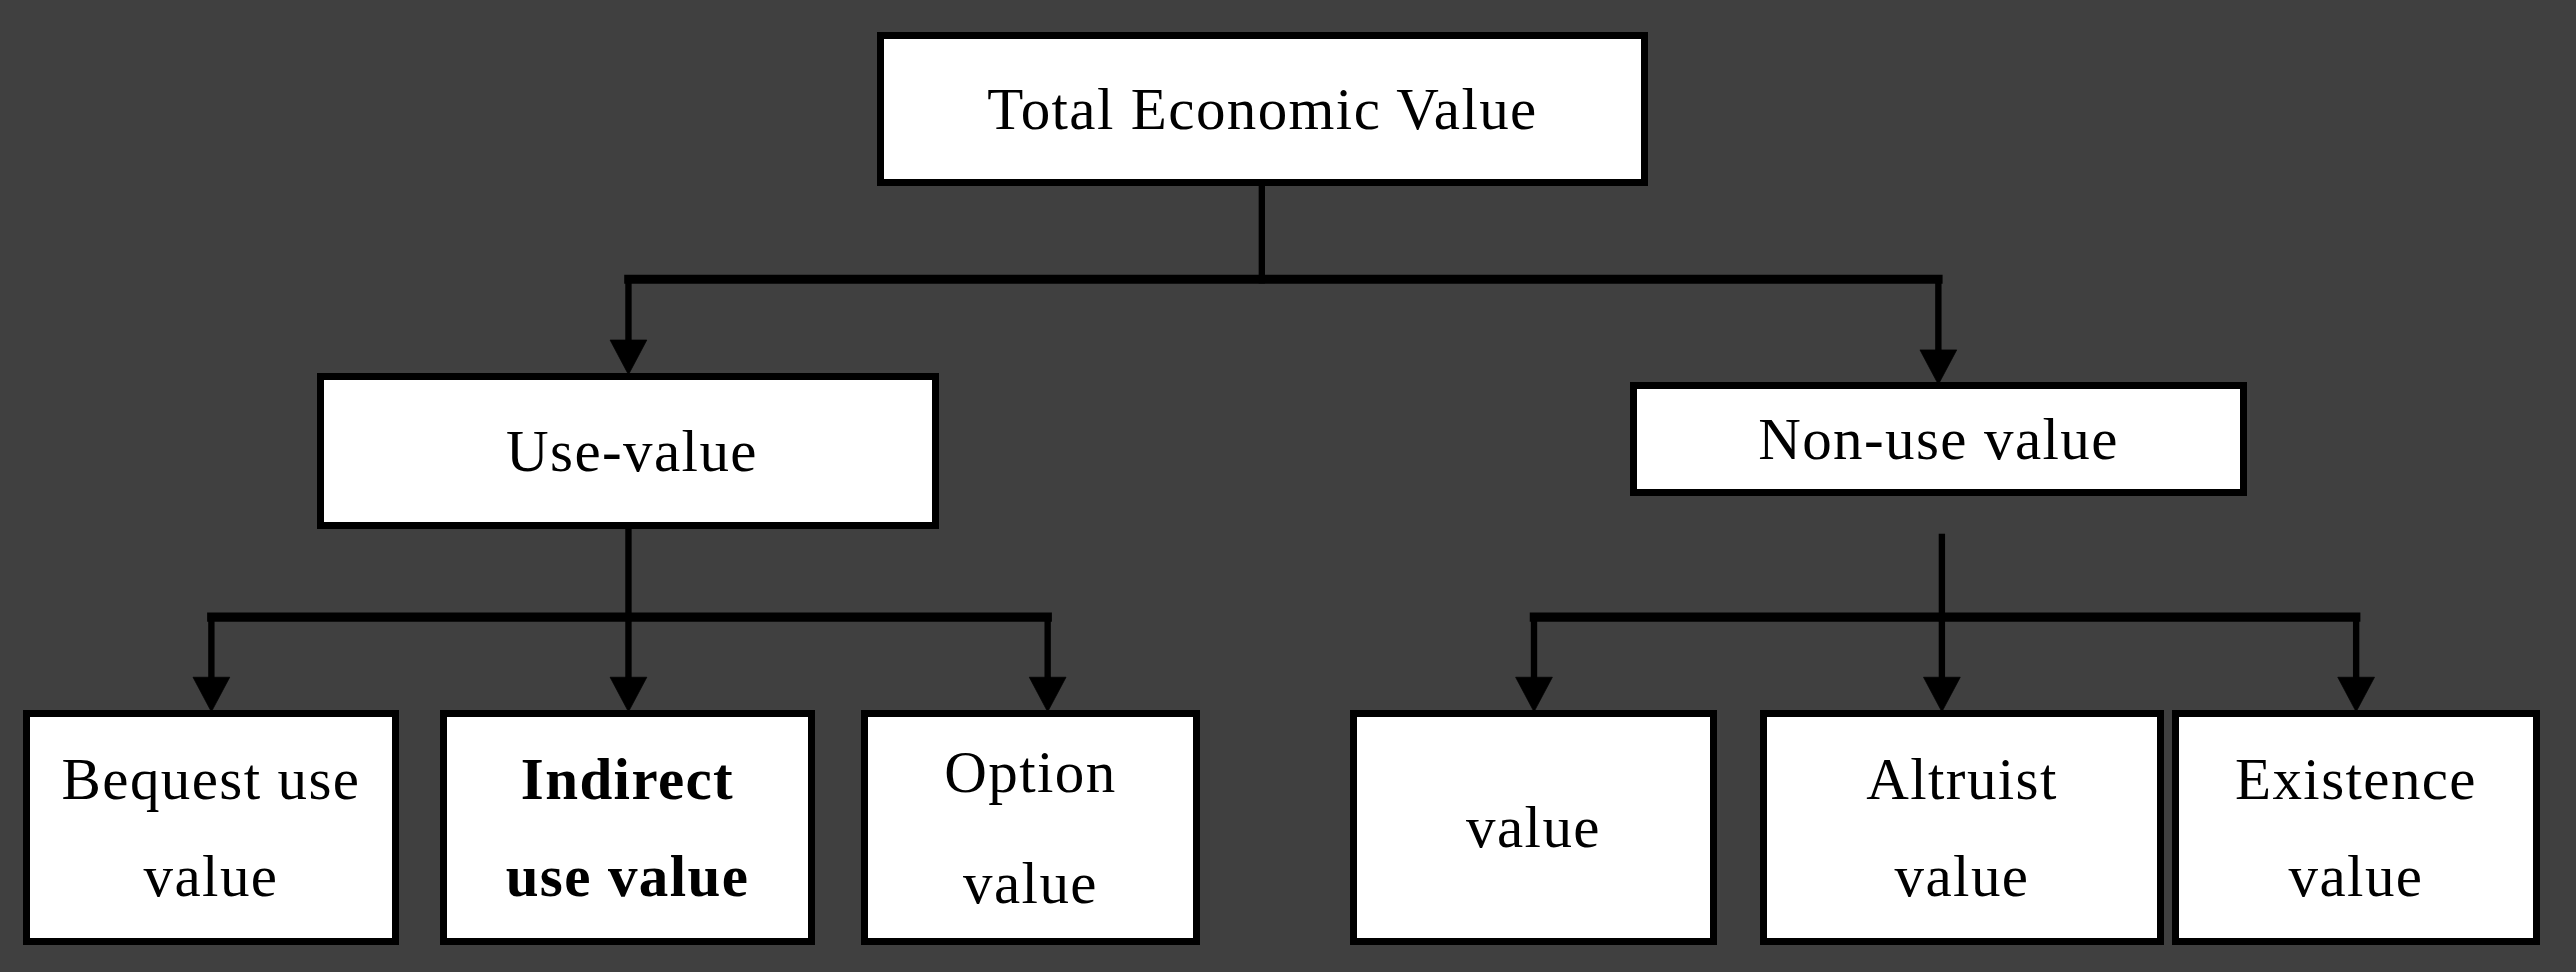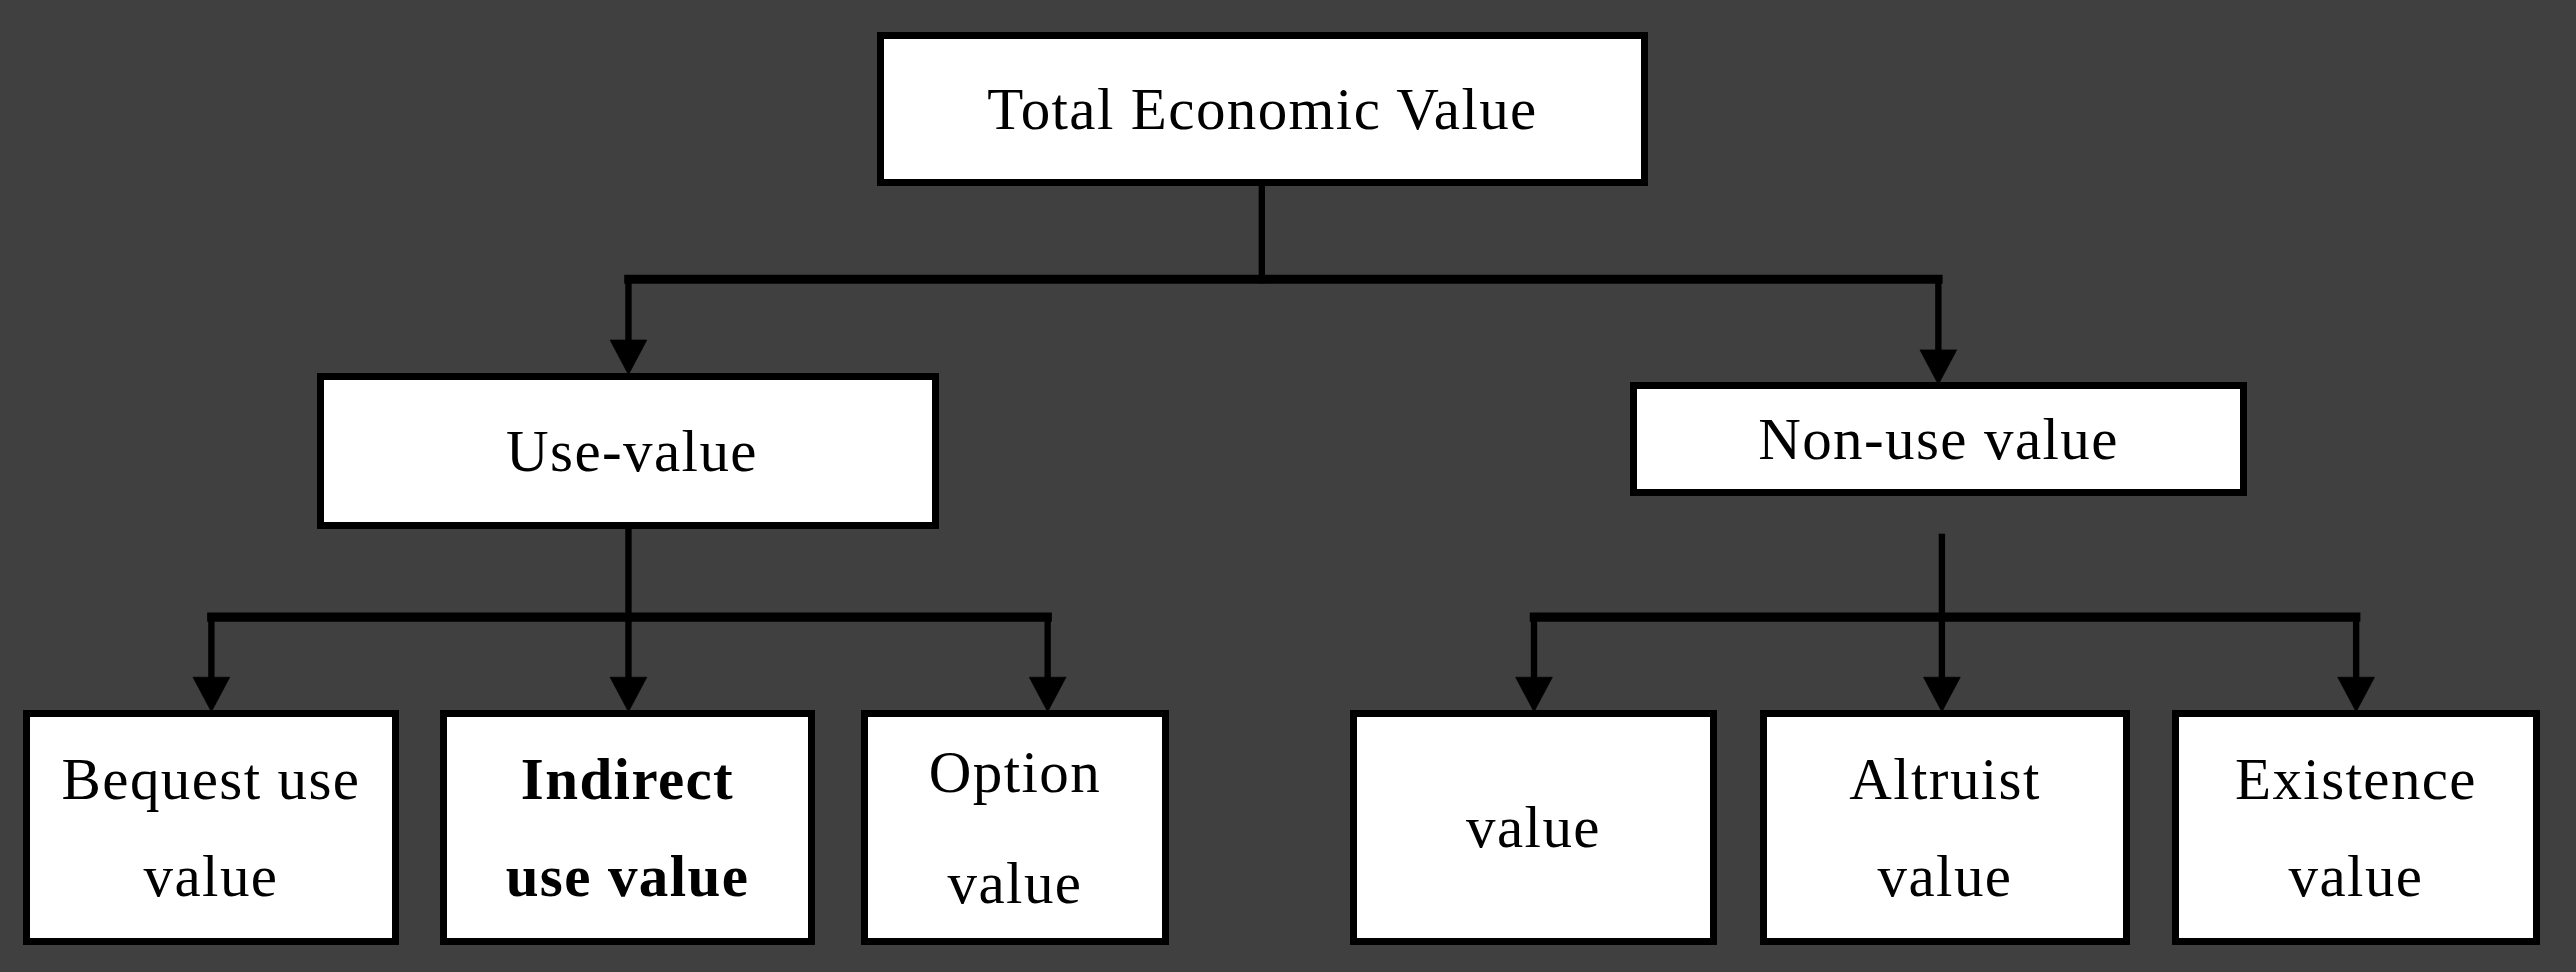--- a/index.html
+++ b/index.html
@@ -44,23 +44,23 @@
   .node-label {
     display: block;
     white-space: nowrap;
   }
   
   #box-total      { left: 877px; top:   32px; width: 771px; height: 154px; }
   #box-use        { left:  317px; top:  373px; width:  622px; height: 156px; padding-left: 8px; }
   #box-nonuse     { left: 1630px; top:  382px; width:  617px; height: 114px; }
   #box-direct     { left:   23px; top: 710px; width:  376px; height: 235px; }
   #box-indirect   { left:  440px; top: 710px; width:  375px; height: 235px; font-weight: bold; }
-  #box-option     { left: 861px; top: 710px; width:  308px; height: 235px; gap: 14px; }
+  #box-option     { left: 861px; top: 710px; width:  339px; height: 235px; gap: 14px; }
   #box-bequest    { left: 1350px; top: 710px; width:  367px; height: 235px; }
-  #box-altruist   { left: 1760px; top: 710px; width:  370px; height: 235px; }
+  #box-altruist   { left: 1760px; top: 710px; width:  404px; height: 235px; }
   #box-existence  { left: 2172px; top: 710px; width:  368px; height: 235px; }
 </style>
 </head>
 <body>
 
 <div class="canvas">
 
   <svg class="connector-layer" viewBox="0 0 3644 1375" xmlns="http://www.w3.org/2000/svg">
     <g stroke="#000000" fill="#000000">
 

